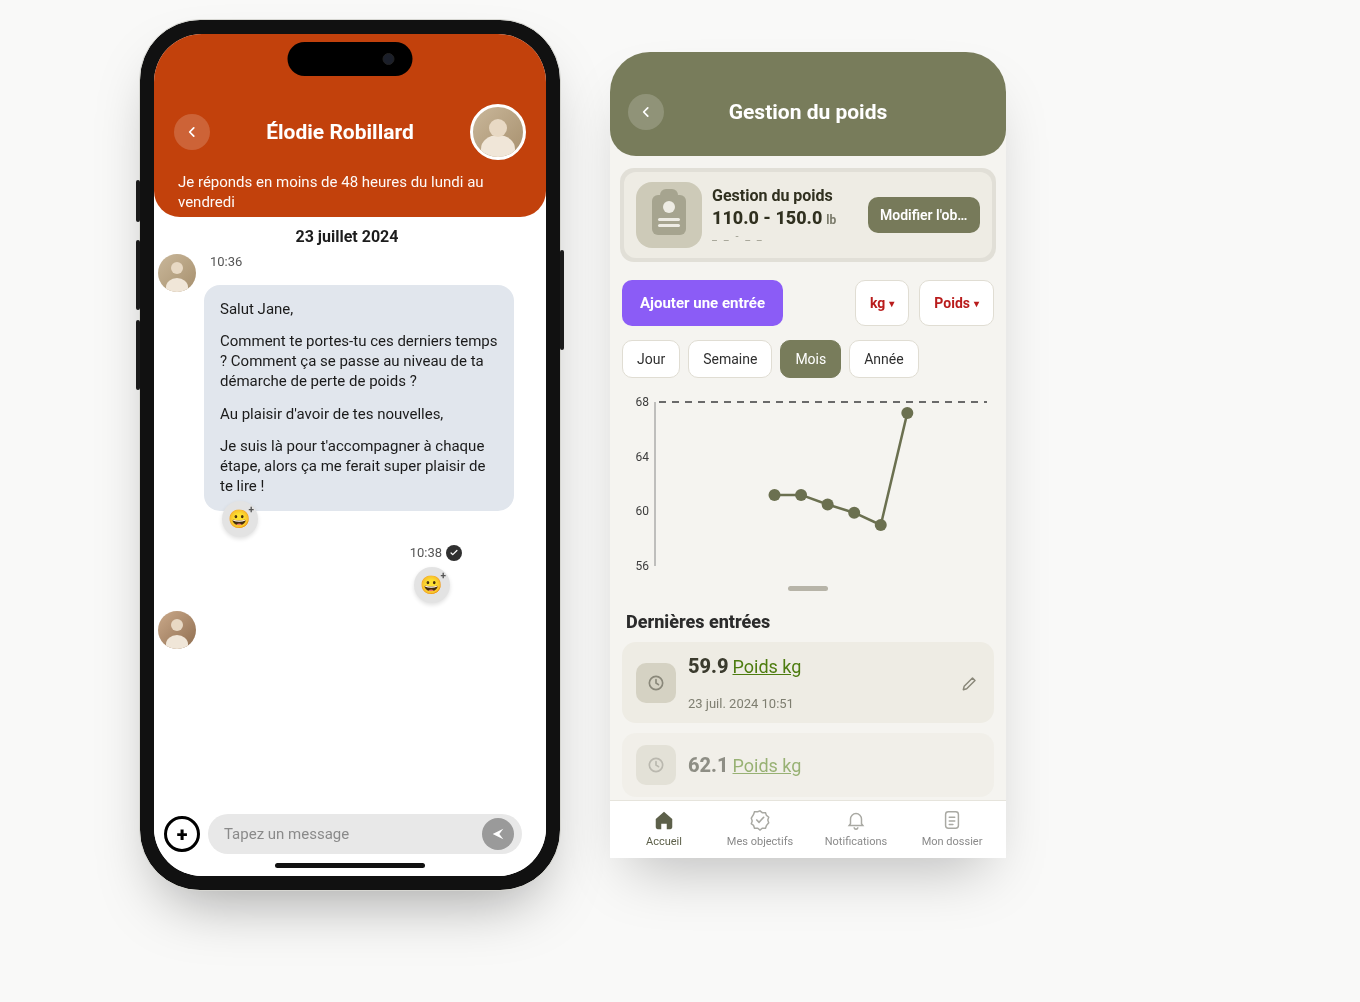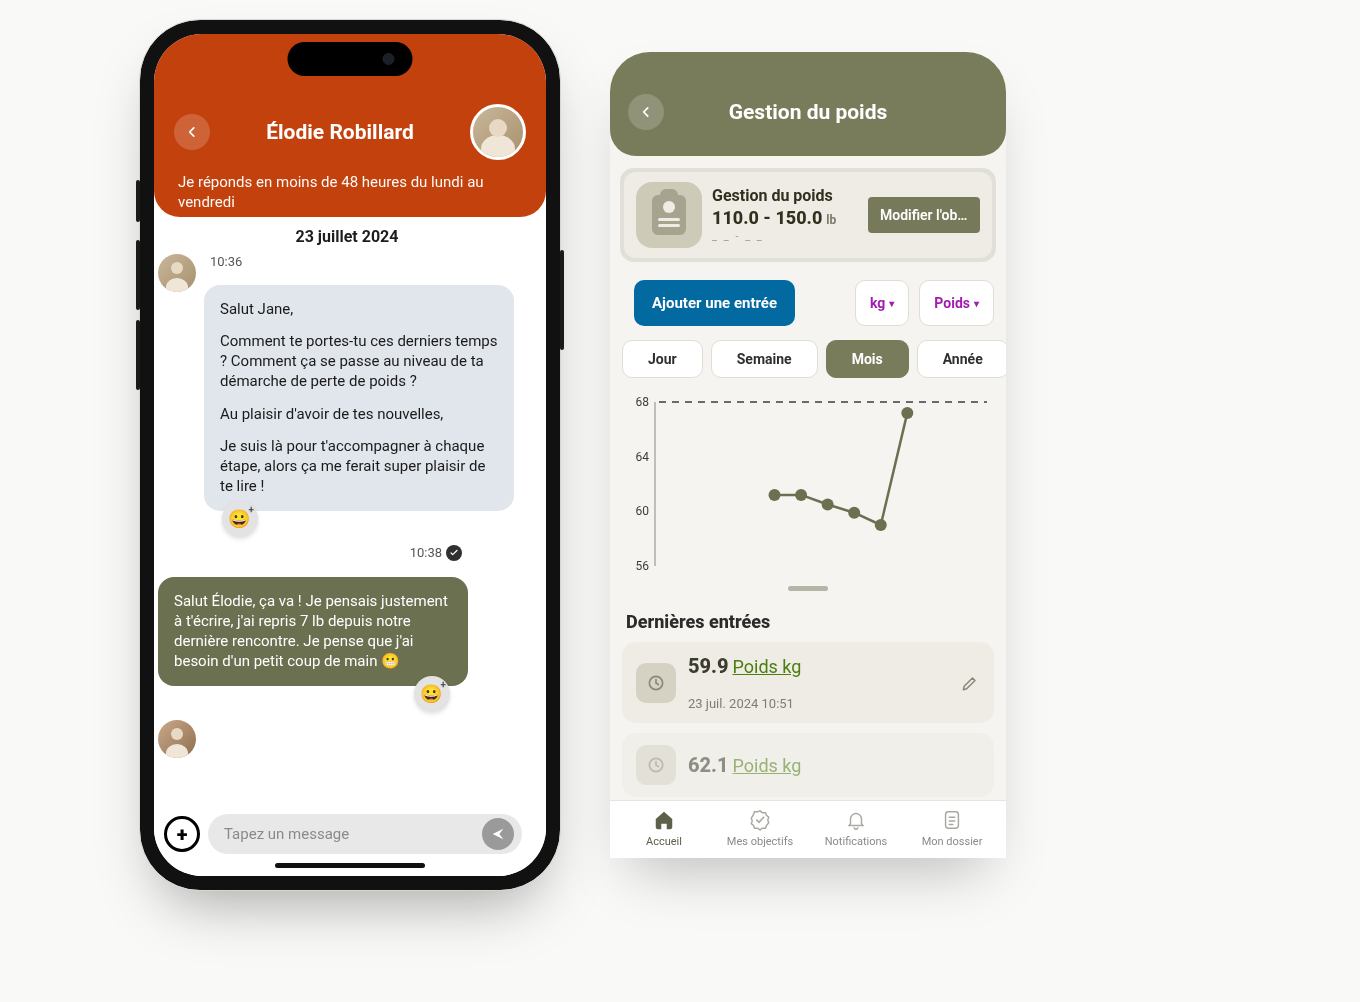--- a/index.html
+++ b/index.html
@@ -110,30 +110,30 @@
   }
   .clipboard::before{content:"";position:absolute;top:-6px;left:50%;transform:translateX(-50%);width:18px;height:12px;border-radius:6px;background:#a6a48f;}
   .clipboard::after{content:"";position:absolute;bottom:8px;left:6px;right:6px;height:3px;background:#eeece4;border-radius:2px; box-shadow:0 -6px 0 #eeece4;}
   .clipboard .gear{position:absolute;top:6px;left:50%;transform:translateX(-50%);width:12px;height:12px;border-radius:50%;background:#eeece4;}
   .goal-text{flex:1; display:flex; flex-direction:column; gap:2px; color:#30301f;}
   .goal-label{font-weight:700;font-size:16px;line-height:1.15;}
   .goal-range{font-weight:800;font-size:18px;}
   .goal-unit{font-size:12px;font-weight:700;color:#7a7a6a;}
   .goal-sub{font-size:11px;color:#9c9c8e;letter-spacing:2px;}
   .edit-goal-btn{
-    background:#777a5a;color:#fff;border-radius:4px;padding:10px 12px;font-size:14px;font-weight:600;white-space:nowrap;max-width:112px;overflow:hidden;text-overflow:ellipsis;
+    background:#777a5a;color:#fff;border-radius:10px;padding:10px 12px;font-size:14px;font-weight:600;white-space:nowrap;max-width:112px;overflow:hidden;text-overflow:ellipsis;
   }
 
   .controls-row{display:flex;gap:10px;margin:18px 12px 0;}
-  .add-entry-btn{background:#0369a1;color:#fff;border-radius:10px;padding:14px 18px;font-weight:700;font-size:15px;margin-left:12px;}
-  .pill{background:#fff;border:1px solid #e0ddd3;border-radius:10px;padding:12px 14px;font-weight:700;font-size:14px;display:flex;align-items:center;gap:4px;color:#a21caf;}
+  .add-entry-btn{background:#8b5cf6;color:#fff;border-radius:10px;padding:14px 18px;font-weight:700;font-size:15px;}
+  .pill{background:#fff;border:1px solid #e0ddd3;border-radius:10px;padding:12px 14px;font-weight:700;font-size:14px;display:flex;align-items:center;gap:4px;color:#b91c1c;}
   .chev{font-size:10px;}
 
   .period-row{display:flex;gap:8px;margin:14px 12px 0;}
-  .period-btn{background:#fff;border:1px solid #e0ddd3;border-radius:10px;padding:10px 25px;font-weight:700;font-size:14px;color:#2f2f2f;}
+  .period-btn{background:#fff;border:1px solid #e0ddd3;border-radius:10px;padding:10px 14px;font-weight:400;font-size:14px;color:#2f2f2f;}
   .period-btn.active{background:#787c5b;color:#fff;border-color:#787c5b;}
 
   .chart-area{margin:16px 12px 0;}
   .chart-title{font-weight:800;font-size:18px;color:#2b2b2b;margin-bottom:6px;}
   .chart{width:100%;height:180px;}
   .drag-handle{width:40px;height:5px;border-radius:3px;background:#b7b4a8;margin:12px auto;}
 
   .entries-title{font-weight:800;font-size:18px;color:#2b2b2b;margin:8px 16px 10px;}
   .entry-card{
     background:#eeece4;border-radius:14px;margin:0 12px 10px;padding:12px 14px;display:flex;align-items:center;gap:12px;
@@ -200,23 +200,20 @@
 
       <div class="msg-row outgoing" style="margin-top:8px;">
         <div class="msg-col" style="align-items:flex-end;">
           <div class="msg-time right">
             <span>10:38</span>
             <span class="check-circle">
                 <svg width="10" height="10" viewBox="0 0 24 24">
                   <path d="M5 12l4 4L19 6" stroke="#fff" stroke-width="3" fill="none" stroke-linecap="round" stroke-linejoin="round"></path>
                 </svg>
               </span>
-          </div>
-          <div class="bubble out">
-            <p>Salut Élodie, ça va ! Je pensais justement à t'écrire, j'ai repris 7 lb depuis notre dernière rencontre. Je pense que j'ai besoin d'un petit coup de main 😬</p>
           </div>
           <div class="react-btn right">
               <span>😀</span>
               <span class="plus">+</span>
             </div>
         </div>
         <div class="msg-avatar user"></div>
       </div>
     </div>
 

